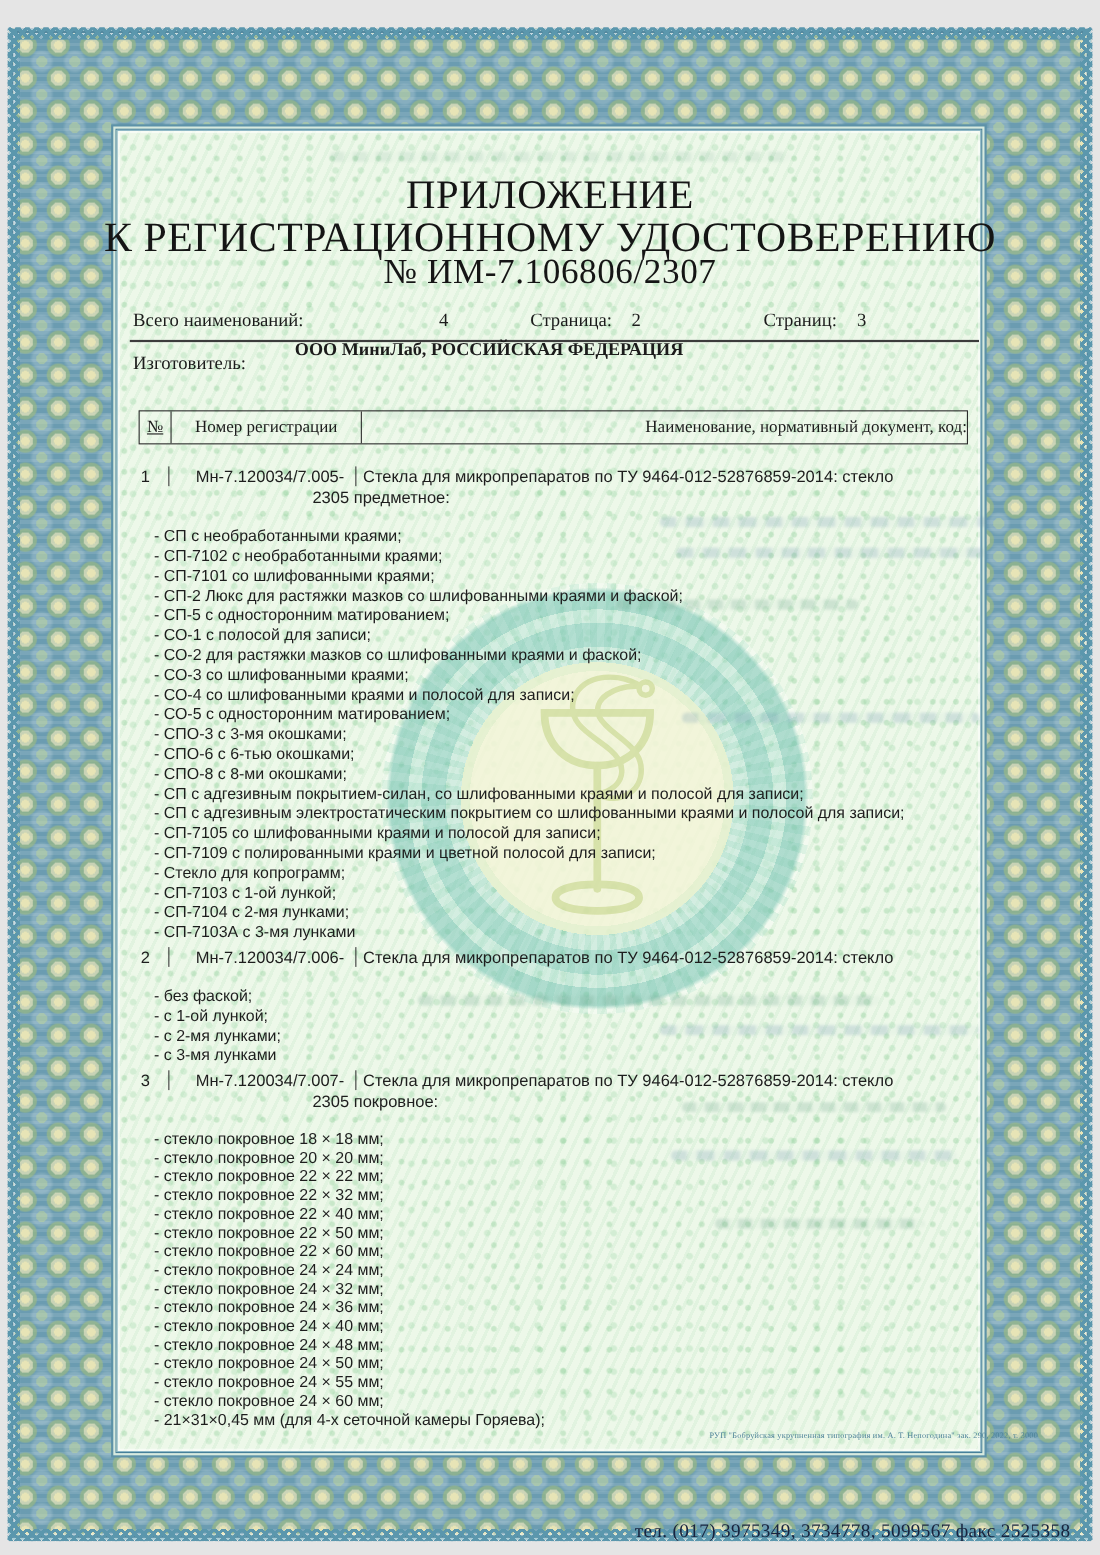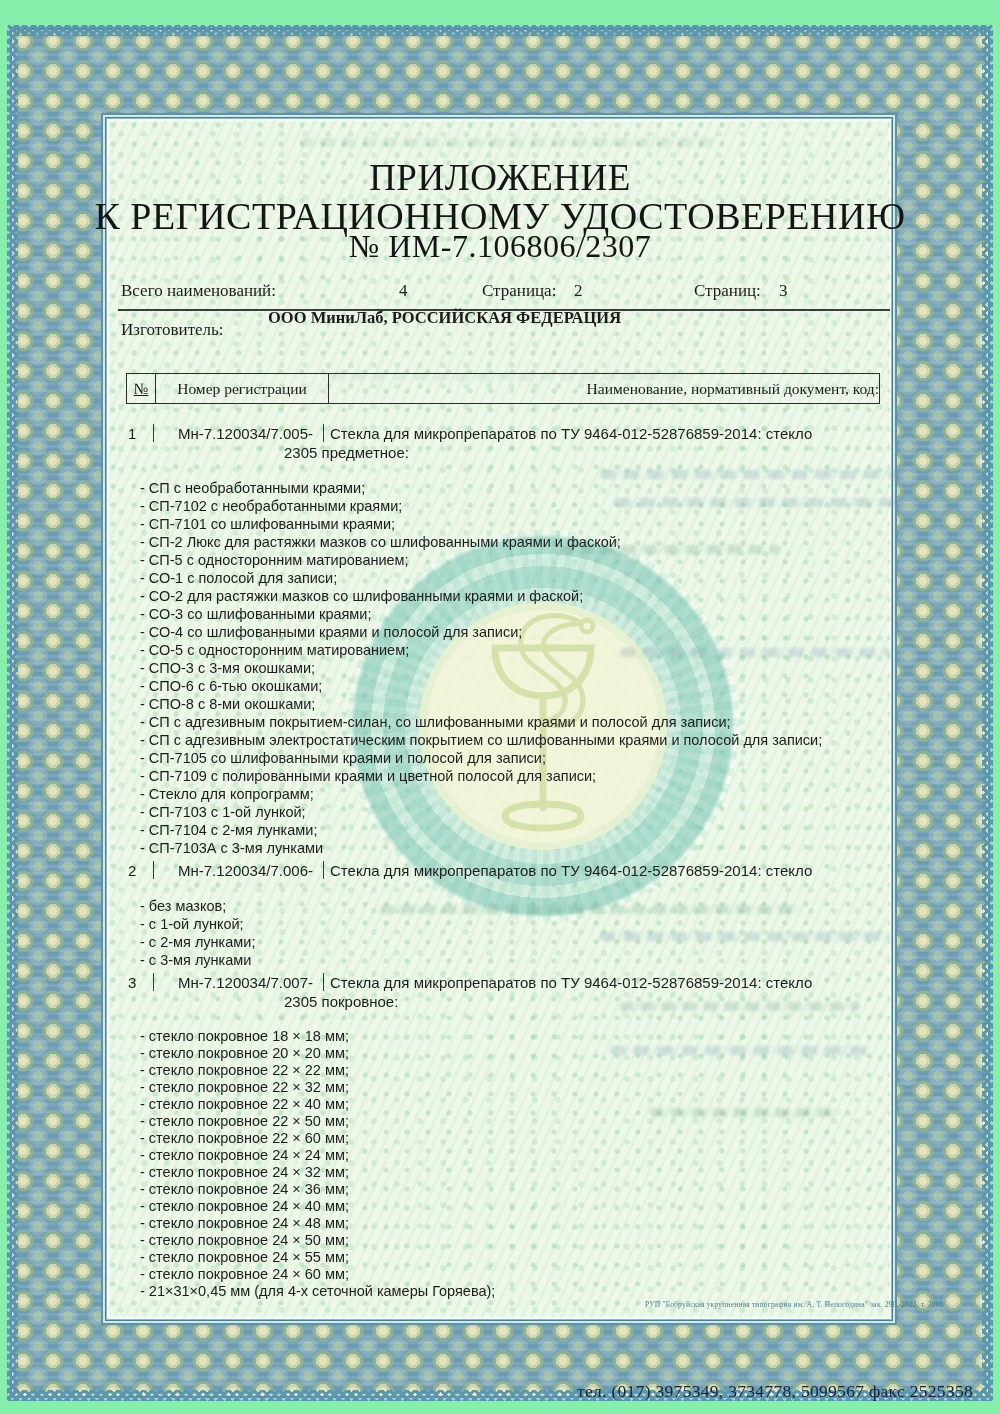--- a/index.html
+++ b/index.html
@@ -1,16 +1,16 @@
 <!DOCTYPE html>
 <html><head>
 <meta charset="utf-8">
 <style>
   html,body{margin:0;padding:0;background:#ffffff;}
-  .page{position:relative;width:1000px;height:1414px;background:#86efac;overflow:hidden;
+  .page{position:relative;width:1000px;height:1414px;background:#e5e5e5;overflow:hidden;
         font-family:"Liberation Serif",serif;color:#1b1b1b;}
 
   
   .frame{position:absolute;left:8px;top:26px;right:8px;bottom:14px;
     background-color:#6b9cb1;
     background-image:
       radial-gradient(circle at 50% 50%, #e7e4b6 0 4px, rgba(231,228,182,.75) 4px 7px, rgba(158,188,128,.65) 7px 10px, rgba(110,160,175,0) 11px),
       radial-gradient(circle at 50% 50%, rgba(206,224,166,.55) 0 5px, rgba(255,255,255,.18) 5px 8px, transparent 11px),
       repeating-linear-gradient(0deg, rgba(255,255,255,.10) 0 3px, transparent 3px 7px);
     background-size:30px 30px,30px 30px,auto;
@@ -180,21 +180,21 @@
           <div class="item">- СП-7103А с 3-мя лунками</div>
         </div>
       </div>
       <div class="entry">
         <div class="entry-head">
           <span class="e-num">2</span>
           <span class="e-reg">Мн-7.120034/7.006-</span>
           <span class="e-desc"><span class="l1">Стекла для микропрепаратов по ТУ 9464-012-52876859-2014: стекло</span></span>
         </div>
         <div class="entry-items">
-          <div class="item">- без мазков;</div>
+          <div class="item">- без фаской;</div>
           <div class="item">- с 1-ой лункой;</div>
           <div class="item">- с 2-мя лунками;</div>
           <div class="item">- с 3-мя лунками</div>
         </div>
       </div>
       <div class="entry">
         <div class="entry-head">
           <span class="e-num">3</span>
           <span class="e-reg">Мн-7.120034/7.007-</span>
           <span class="e-desc"><span class="l1">Стекла для микропрепаратов по ТУ 9464-012-52876859-2014: стекло</span><span class="l2">2305 покровное:</span></span>

